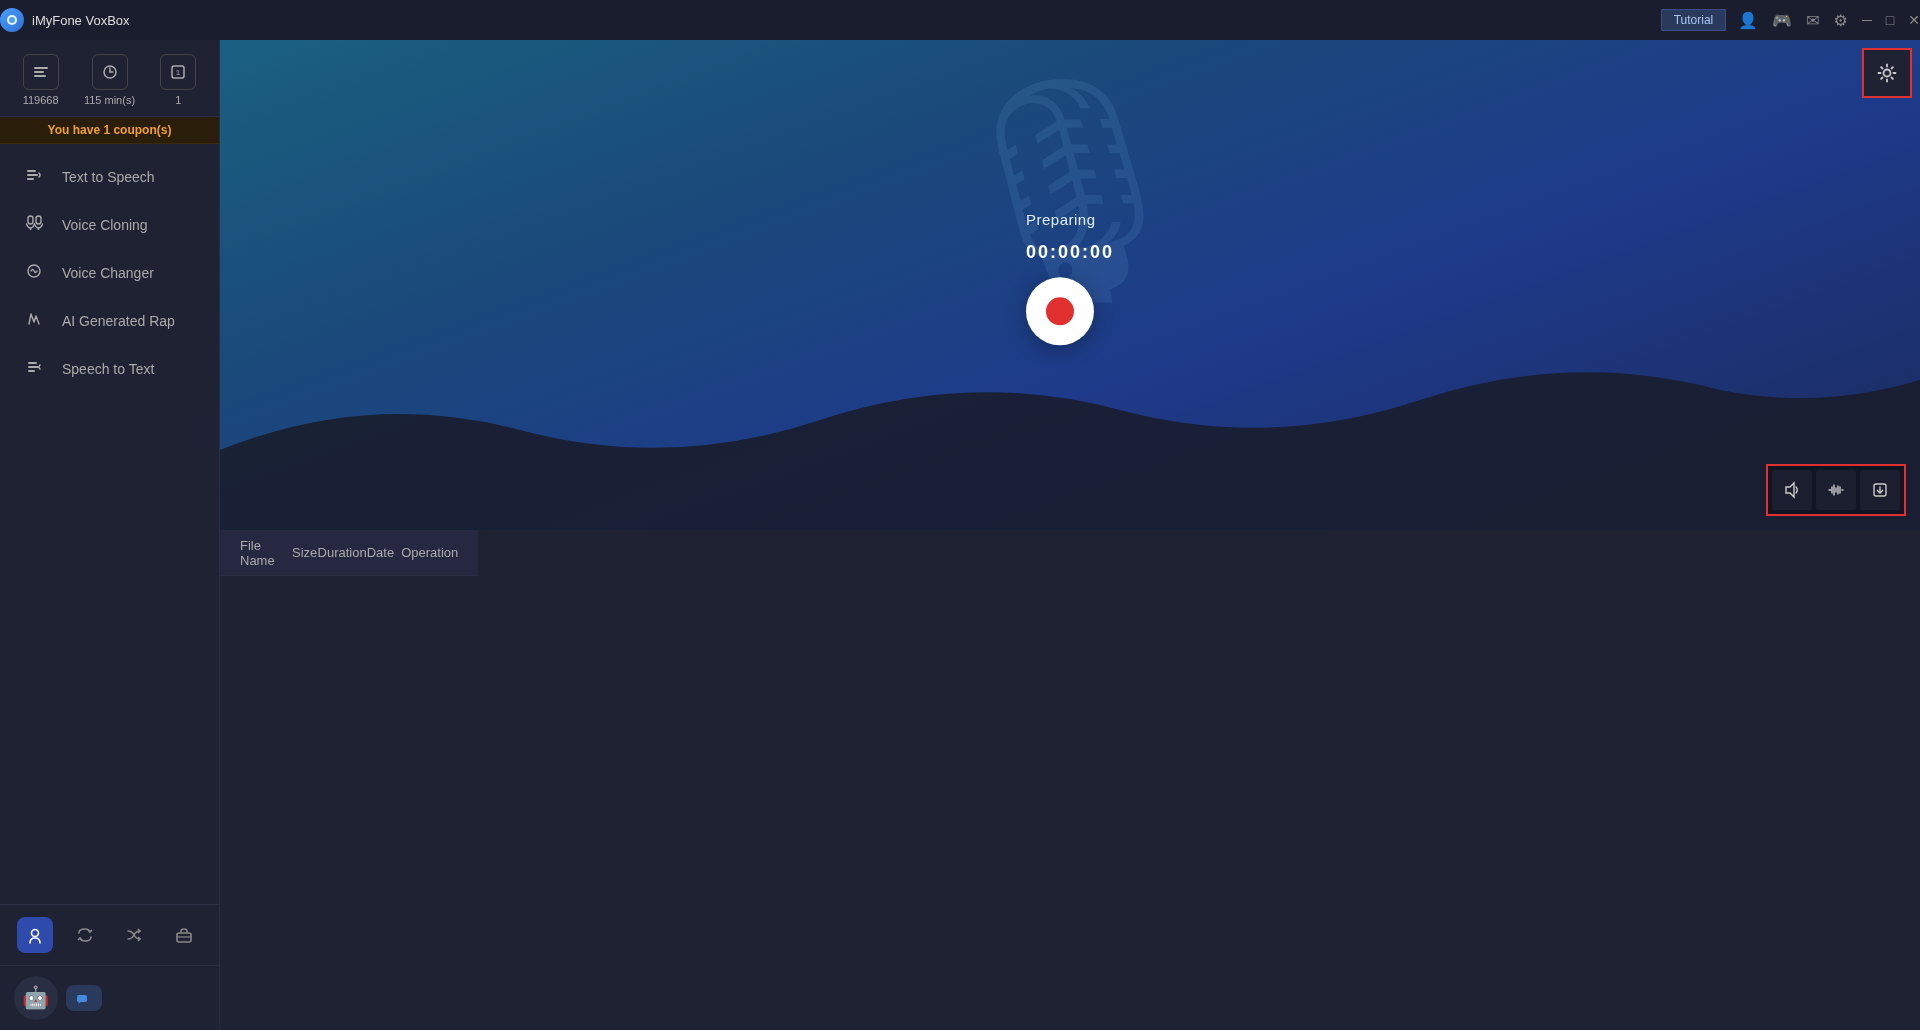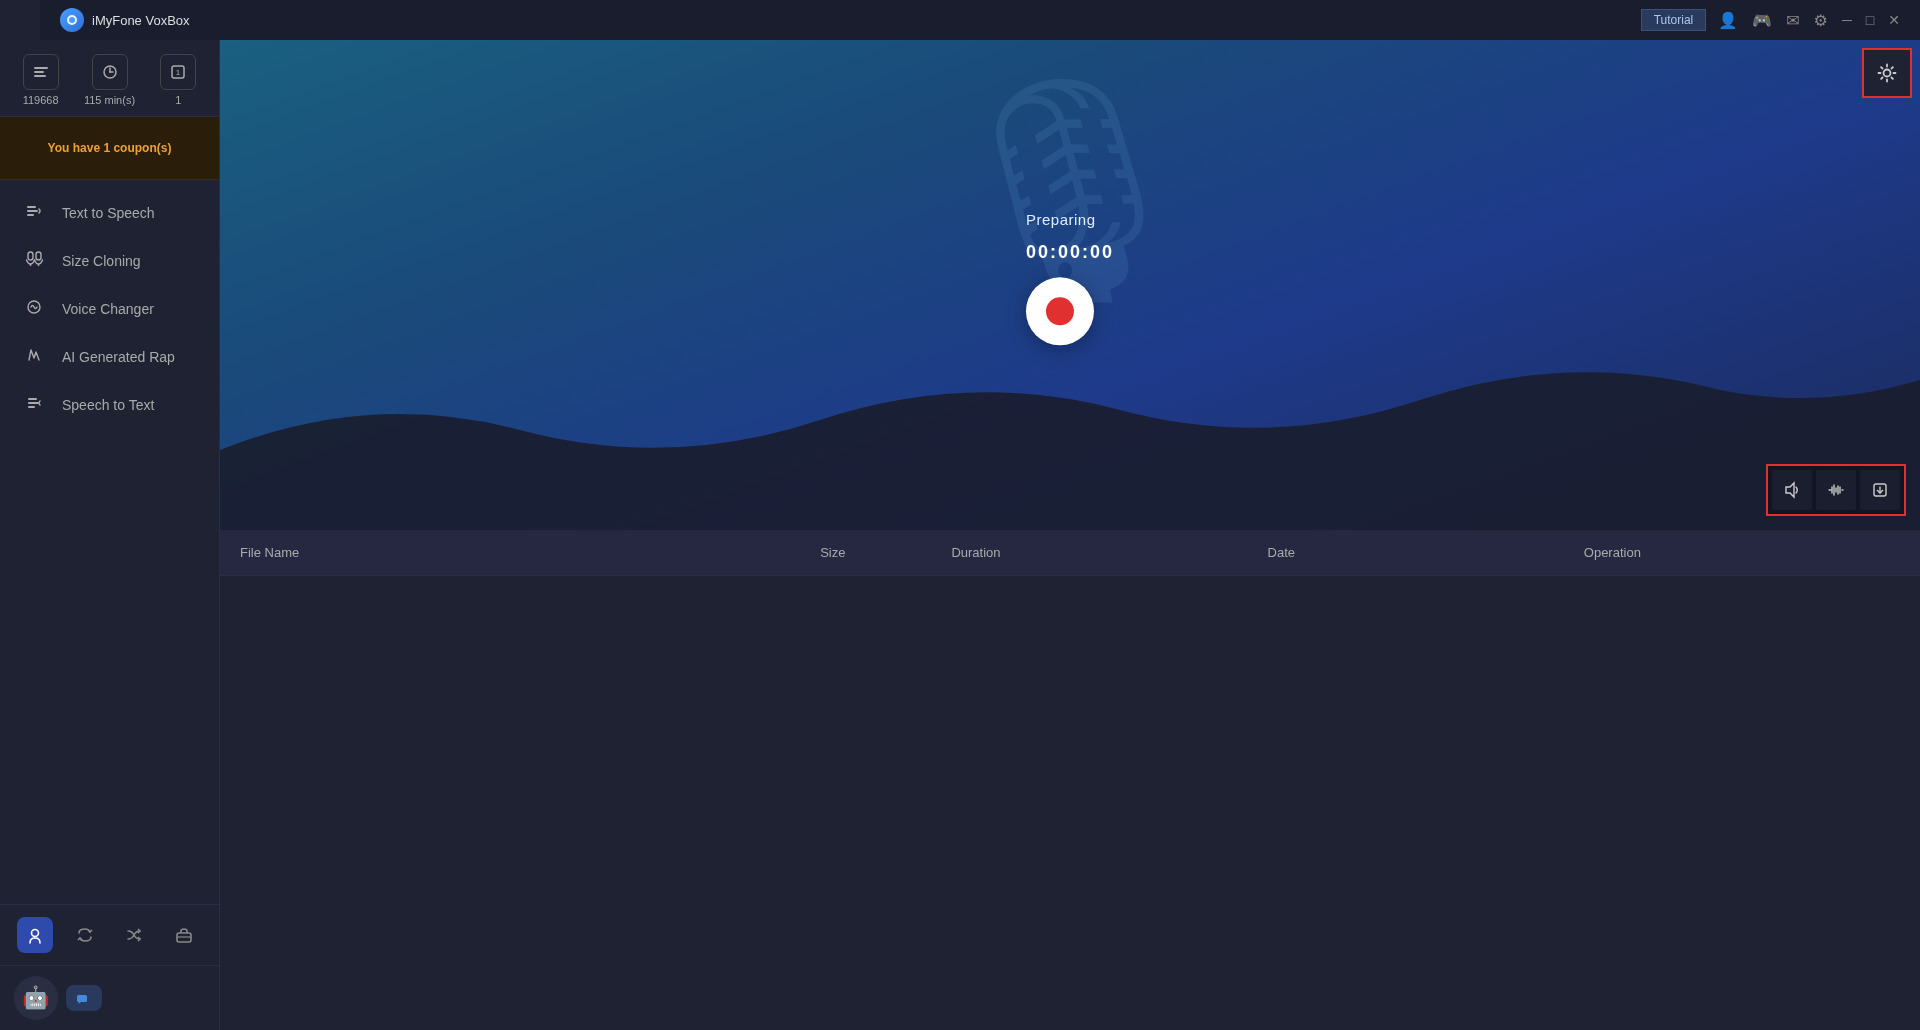--- a/index.html
+++ b/index.html
@@ -13,25 +13,24 @@
       display: flex;
       flex-direction: column;
     }
 
     
     .titlebar {
       height: 40px;
       background: #1a1d2e;
       display: flex;
       align-items: center;
-      padding: 0 20px;
+      padding: 0 0;
       flex-shrink: 0;
       position: relative;
       z-index: 10;
-      margin-left: 40px;
     }
     .titlebar-logo {
       width: 24px;
       height: 24px;
       background: linear-gradient(135deg, #4a9eff, #2f6fd4);
       border-radius: 50%;
       display: flex;
       align-items: center;
       justify-content: center;
       margin-right: 8px;
@@ -120,21 +119,21 @@
       font-size: 11px;
       color: #aaa;
       text-align: center;
     }
     .coupon-banner {
       background: #2a1e0a;
       color: #f0a030;
       font-size: 12px;
       font-weight: 600;
       text-align: center;
-      padding: 24px;
+      padding: 6px;
       border-bottom: 1px solid #3a2a10;
     }
     .sidebar-nav {
       flex: 1;
       padding: 8px 0;
       overflow-y: auto;
     }
     .nav-item {
       display: flex;
       align-items: center;
@@ -322,21 +321,21 @@
       cursor: pointer;
       border-radius: 2px;
     }
 
     
     .file-table-area {
       flex: 1;
       background: #1e2233;
       overflow: hidden;
       display: flex;
-      flex-direction: column;
+      flex-direction: row;
     }
     .table-header {
       display: flex;
       align-items: center;
       padding: 0 20px;
       height: 46px;
       background: #252840;
       border-bottom: 1px solid #2a2e42;
       flex-shrink: 0;
     }
@@ -438,21 +437,21 @@
         <span class="nav-icon">
           <svg width="18" height="18" viewBox="0 0 18 18" fill="none">
             <rect x="3" y="2" width="5" height="8" rx="2.5" fill="none" stroke="#aaa" stroke-width="1.4"></rect>
             <path d="M1.5 10 Q3 14 5.5 14 Q8 14 9.5 10" stroke="#aaa" stroke-width="1.4" fill="none" stroke-linecap="round"></path>
             <line x1="5.5" y1="14" x2="5.5" y2="16" stroke="#aaa" stroke-width="1.4"></line>
             <rect x="11" y="2" width="5" height="8" rx="2.5" fill="none" stroke="#aaa" stroke-width="1.4"></rect>
             <path d="M9.5 10 Q11 14 13.5 14 Q16 14 17.5 10" stroke="#aaa" stroke-width="1.4" fill="none" stroke-linecap="round"></path>
             <line x1="13.5" y1="14" x2="13.5" y2="16" stroke="#aaa" stroke-width="1.4"></line>
           </svg>
         </span>
-        <span>Size Cloning</span>
+        <span>Voice Cloning</span>
       </div>
 
       <div class="nav-item">
         <span class="nav-icon">
           <svg width="18" height="18" viewBox="0 0 18 18" fill="none">
             <circle cx="9" cy="9" r="6" stroke="#aaa" stroke-width="1.4"></circle>
             <path d="M6 9 Q7.5 6 9 9 Q10.5 12 12 9" stroke="#aaa" stroke-width="1.4" fill="none" stroke-linecap="round"></path>
           </svg>
         </span>
         <span>Voice Changer</span>

